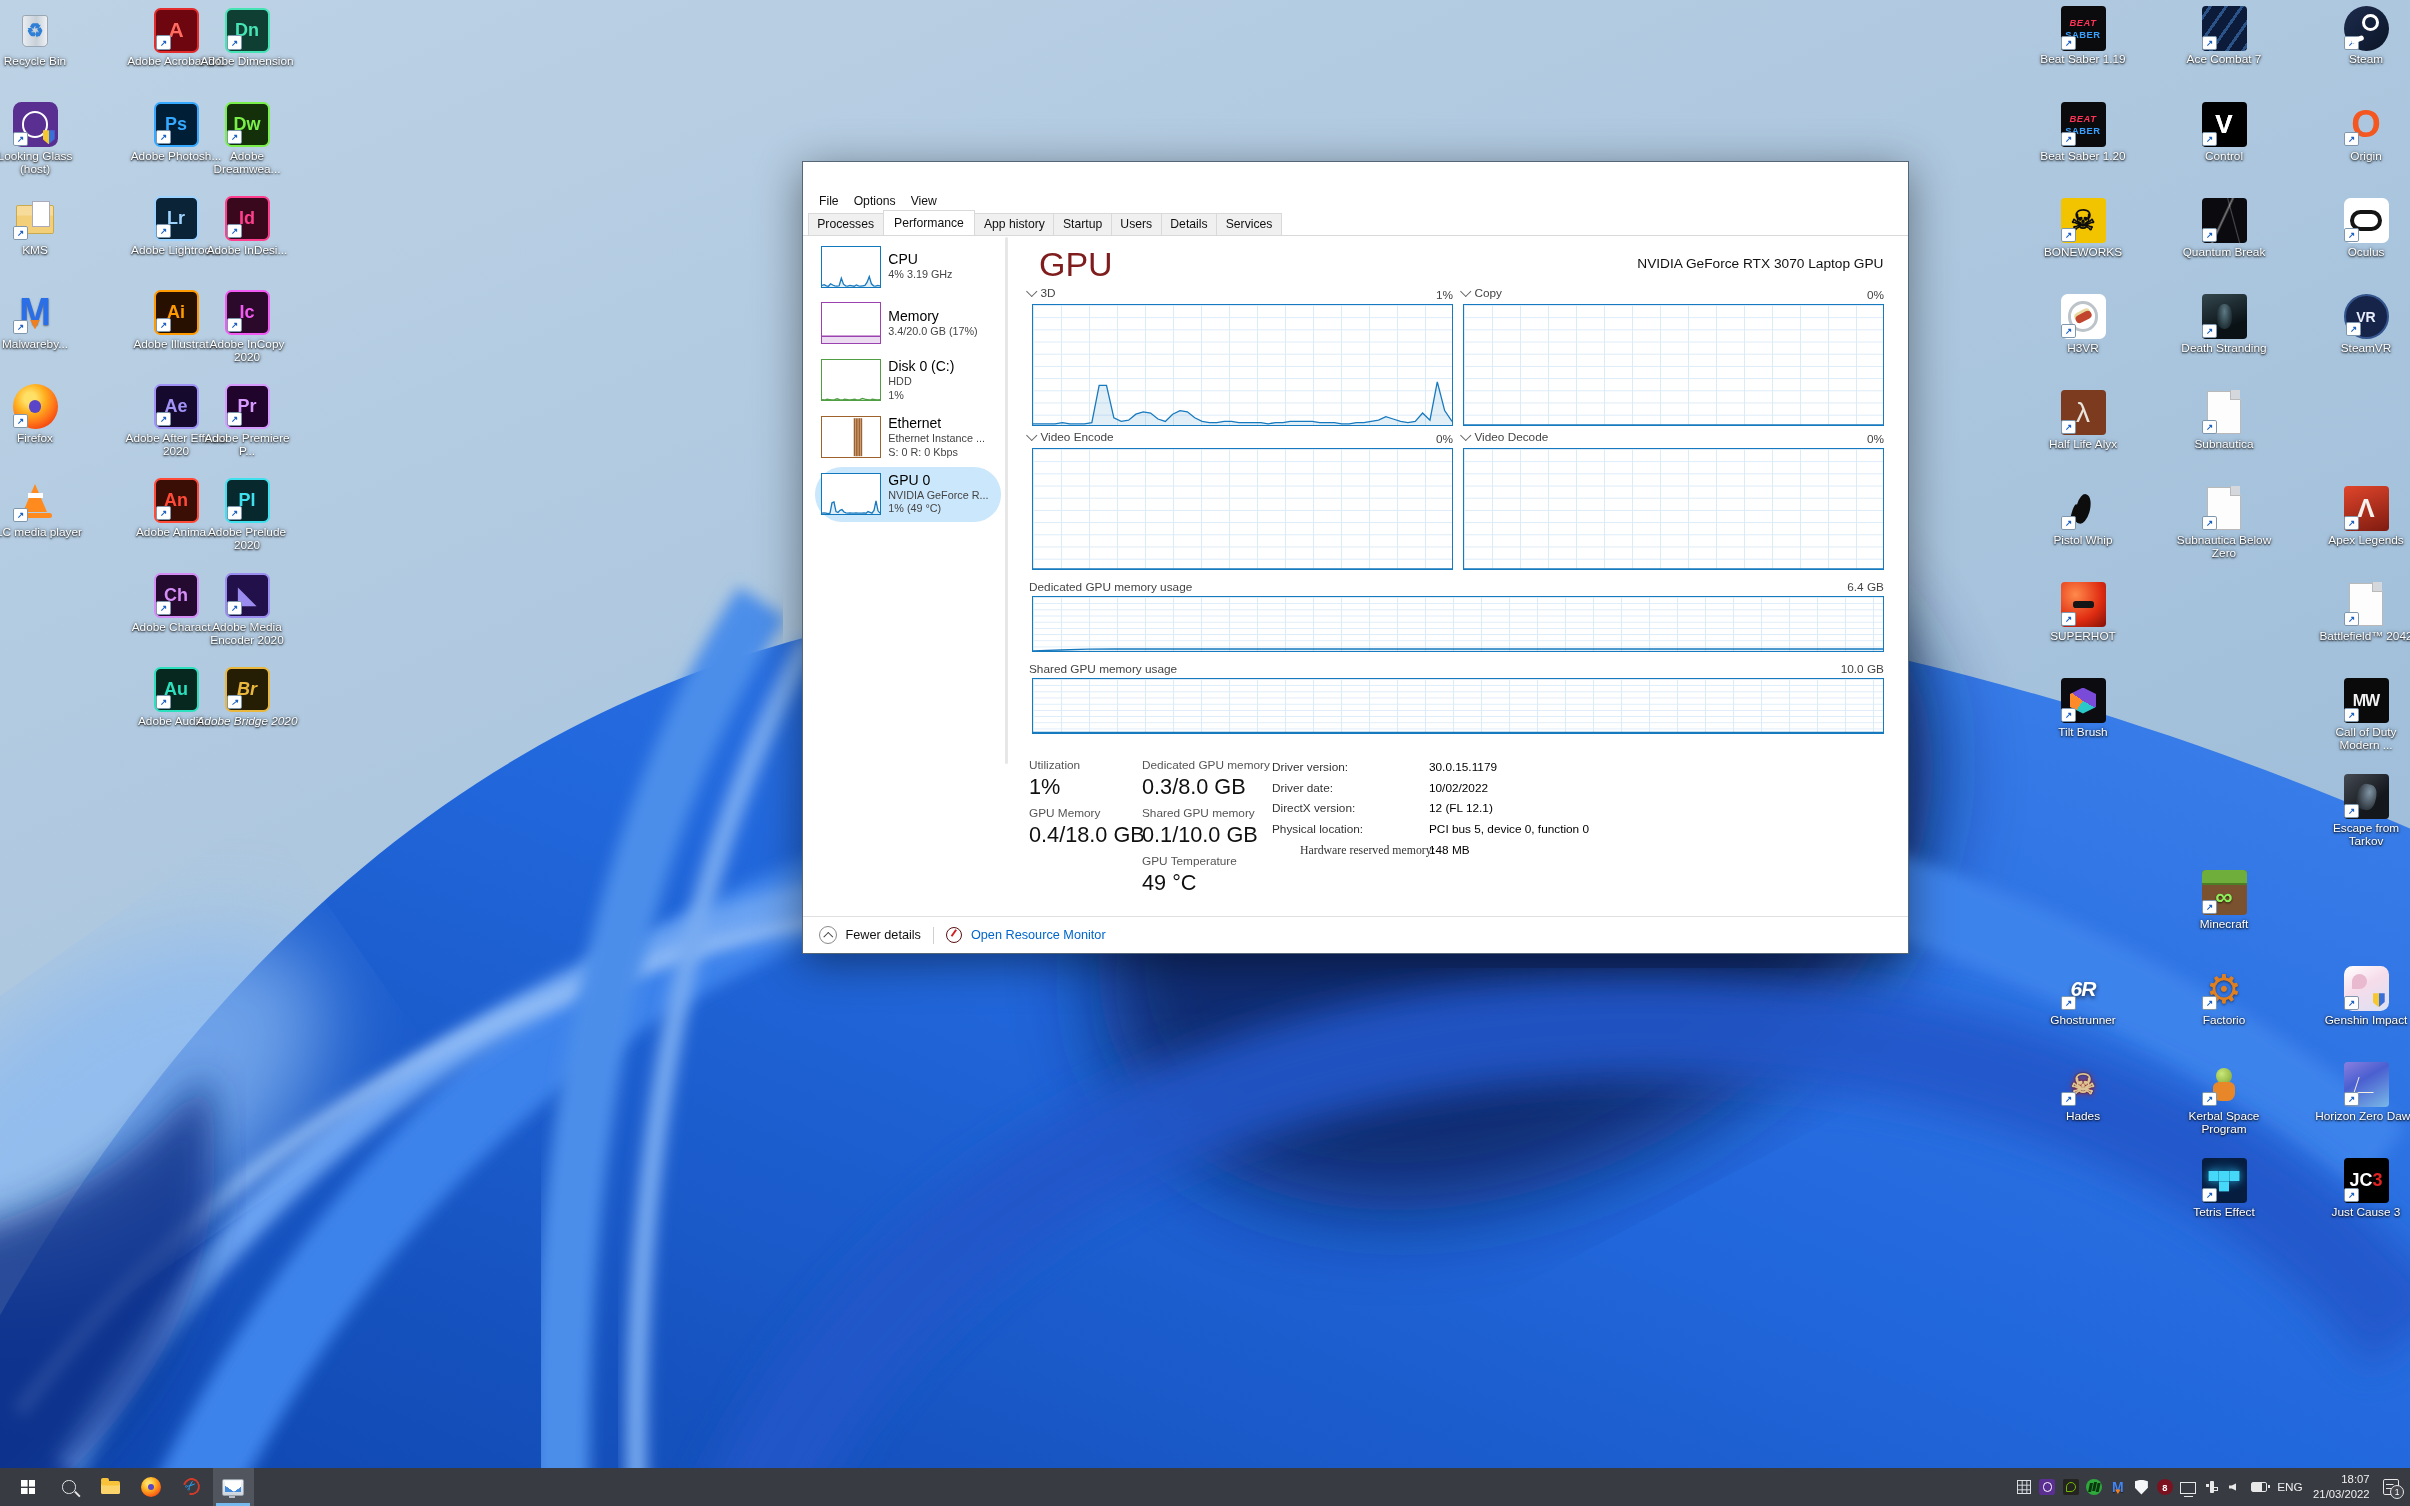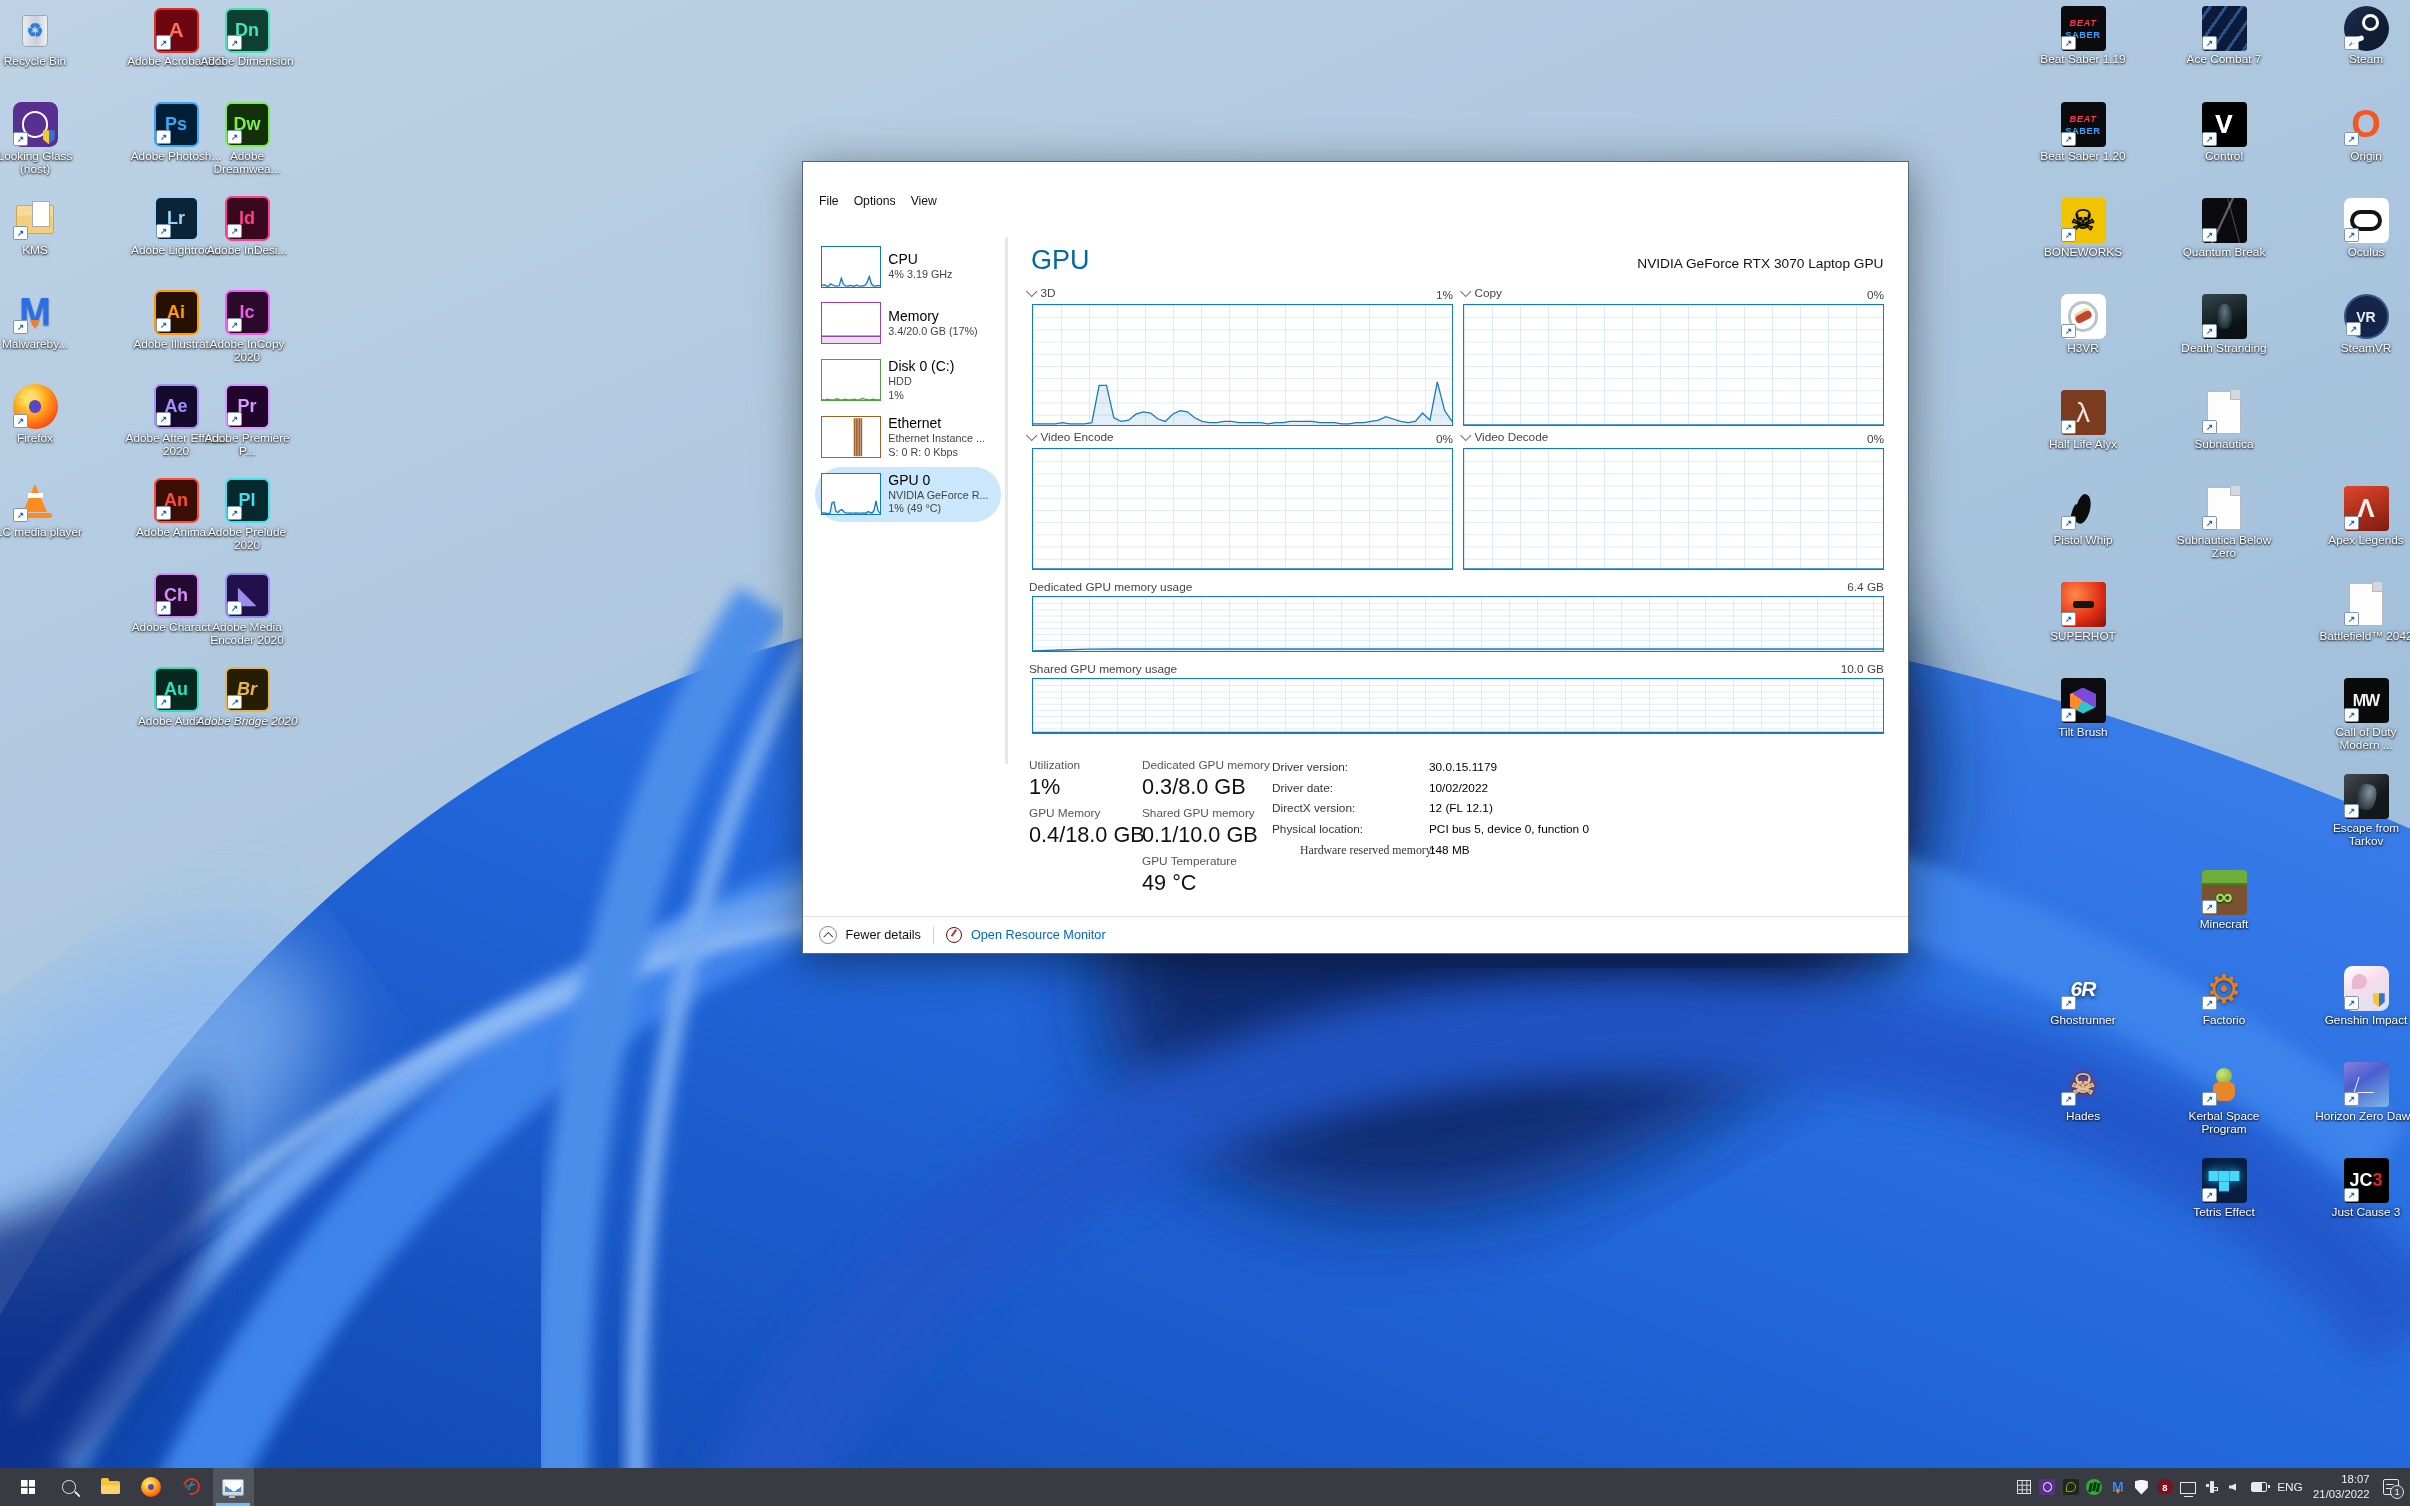--- a/index.html
+++ b/index.html
@@ -137,21 +137,21 @@
   .mini svg{width:100%;height:100%;display:block;}
   .mini.cpu,.mini.gpu{border-color:#1178be;}
   .mini.memory{border-color:#9b42b0;}
   .mini.disk{border-color:#4f9e42;}
   .mini.ethernet{border-color:#a0622d;}
   .sb-text{margin-left:7.5px;min-width:0;}
   .sb-title{font-size:14px;color:#000;line-height:1.2;}
   .sb-sub{font-size:10.8px;color:#444;line-height:1.25;white-space:nowrap;}
   .sb-scroll{position:absolute;left:202px;top:75px;width:2.8px;height:527px;background:#e7e7e7;border-radius:1.9px;}
   
-  .gpu-title{position:absolute;left:228px;top:83px;font-size:27px;color:#0369a1;}
+  .gpu-title{position:absolute;left:236px;top:83px;font-size:34px;color:#7f1d1d;}
   .gpu-device{position:absolute;right:24.5px;top:94px;font-size:13.7px;color:#111;}
   .chart-label{position:absolute;font-size:11.8px;color:#444;display:flex;align-items:center;gap:3.8px;}
   .chev{width:6.6px;height:6.6px;border-left:1.4px solid #666;border-bottom:1.4px solid #666;transform:rotate(-45deg) translateY(-1.9px);}
   .chart-val{position:absolute;font-size:11.8px;color:#444;text-align:right;}
   .bigchart{position:absolute;background:#fff;border:0.9px solid #1779be;box-sizing:border-box;
       background-image:linear-gradient(to right,#dcebf8 0.9px,transparent 0.9px),linear-gradient(to bottom,#dcebf8 0.9px,transparent 0.9px);
       background-size:28px 12.2px;}
   .bigchart.memchart{background-size:28px 6.2px;}
   .bigchart svg{position:absolute;inset:0;width:100%;height:100%;}
   
@@ -689,20 +689,30 @@
     </div>
   </div>
 
 <div id="tm" class="abs">
   <div class="menubar">
 
   <span class="menu-item">File</span>
       <span class="menu-item">Options</span>
       <span class="menu-item">View</span>
     </div>
+  <div class="tabstrip">
+
+  <span class="tab">Processes</span>
+      <span class="tab active">Performance</span>
+      <span class="tab">App history</span>
+      <span class="tab">Startup</span>
+      <span class="tab">Users</span>
+      <span class="tab">Details</span>
+      <span class="tab">Services</span>
+    </div>
 
   <div class="sb">
 
   <div class="sb-item">
         <div class="mini ico-cpu cpu">
           <svg viewBox="0 0 100 100" preserveAspectRatio="none">
             <polygon points="0,100 0.00,96.00 3.70,94.00 7.41,97.00 11.11,98.00 14.81,92.00 18.52,95.00 22.22,97.00 25.93,98.00 29.63,97.00 33.33,78.00 37.04,93.00 40.74,97.00 44.44,98.00 48.15,96.00 51.85,97.00 55.56,98.00 59.26,95.00 62.96,97.00 66.67,98.00 70.37,97.00 74.07,96.00 77.78,88.00 81.48,74.00 85.19,92.00 88.89,97.00 92.59,98.00 96.30,96.00 100.00,97.00 100,100" fill="rgba(17,125,187,0.12)"></polygon>
             <polyline points="0.00,96.00 3.70,94.00 7.41,97.00 11.11,98.00 14.81,92.00 18.52,95.00 22.22,97.00 25.93,98.00 29.63,97.00 33.33,78.00 37.04,93.00 40.74,97.00 44.44,98.00 48.15,96.00 51.85,97.00 55.56,98.00 59.26,95.00 62.96,97.00 66.67,98.00 70.37,97.00 74.07,96.00 77.78,88.00 81.48,74.00 85.19,92.00 88.89,97.00 92.59,98.00 96.30,96.00 100.00,97.00" fill="none" stroke="#1779be" stroke-width="1.3" vector-effect="non-scaling-stroke"></polyline>
           </svg>
         </div>

